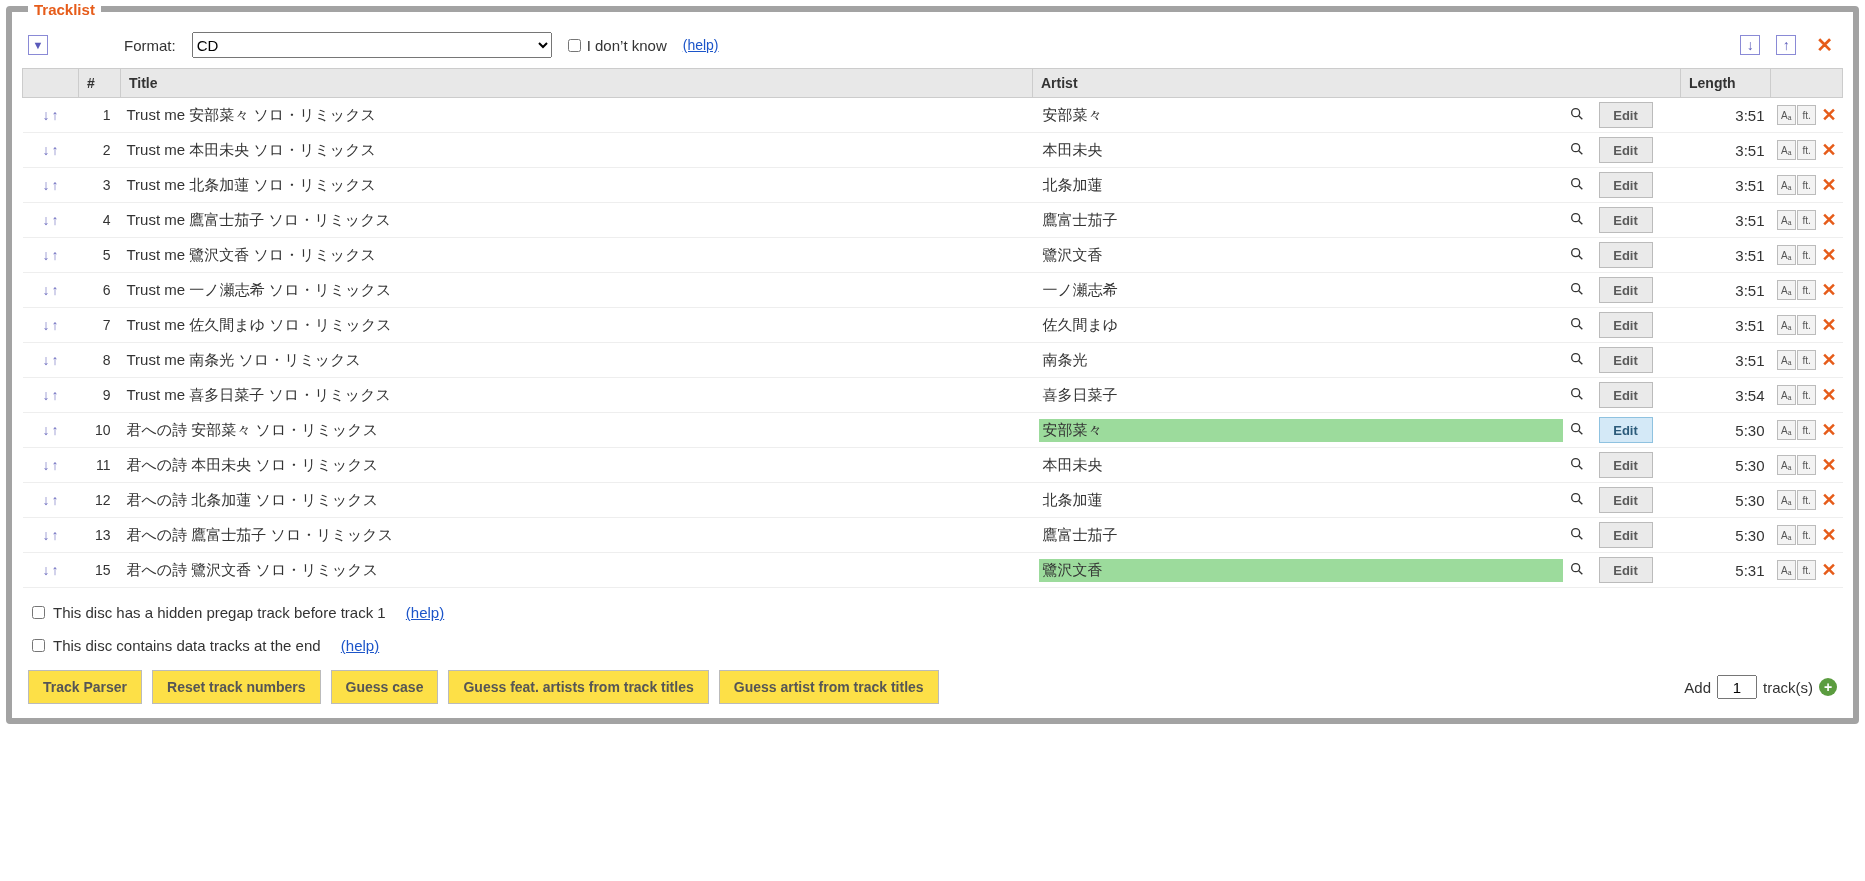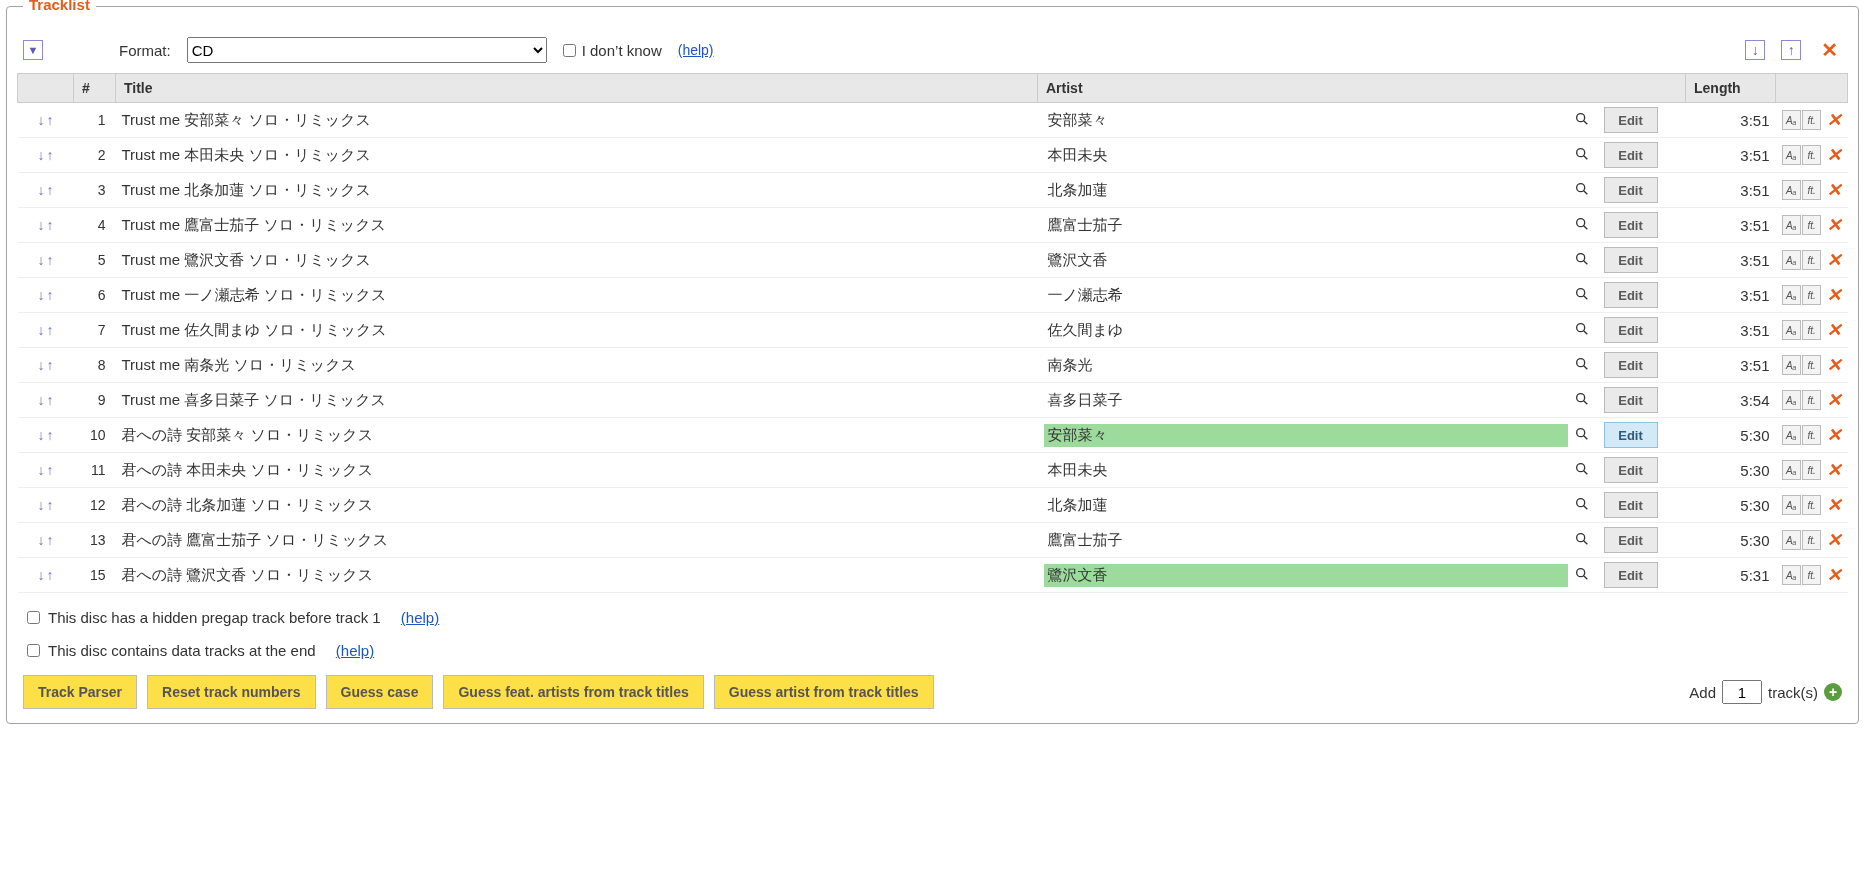--- a/index.html
+++ b/index.html
@@ -4,23 +4,23 @@
 <style>
 * { box-sizing: border-box; margin: 0; padding: 0; }
 body {
   font-family: -apple-system, BlinkMacSystemFont, "Segoe UI", Arial, sans-serif;
   font-size: 14px;
   color: #333;
   background: #fff;
   padding: 6px;
 }
 .fieldset {
-  border: 1px solid #a3a3a3;
+  border: 6px solid #a3a3a3;
   border-radius: 4px;
-  padding: 26px 10px 14px 10px;
+  padding: 16px 10px 14px 10px;
   position: relative;
 }
 .legend {
   position: absolute;
   top: -11px;
   left: 16px;
   background: #fff;
   padding: 0 6px;
   color: #e65c1a;
   font-weight: 700;
@@ -114,21 +114,21 @@
   font-size: 13px;
   color: #5a5a5a;
   cursor: pointer;
 }
 .edit-btn.active {
   background: #d4e9f7;
   border-color: #8fc2e0;
   color: #2c5b7a;
 }
 .len-cell { font-size: 15px; text-align: right; }
-.act-wrap { display: flex; gap: 1px; align-items: center; font-style: italic; }
+.act-wrap { display: flex; gap: 1px; align-items: center; }
 .mini-btn {
   width: 20px; height: 20px;
   border: 1px solid #bbb;
   background: #f3f3f3;
   font-size: 10px;
   display: flex; align-items: center; justify-content: center;
   cursor: pointer;
   color: #555;
 }
 .row-x {

